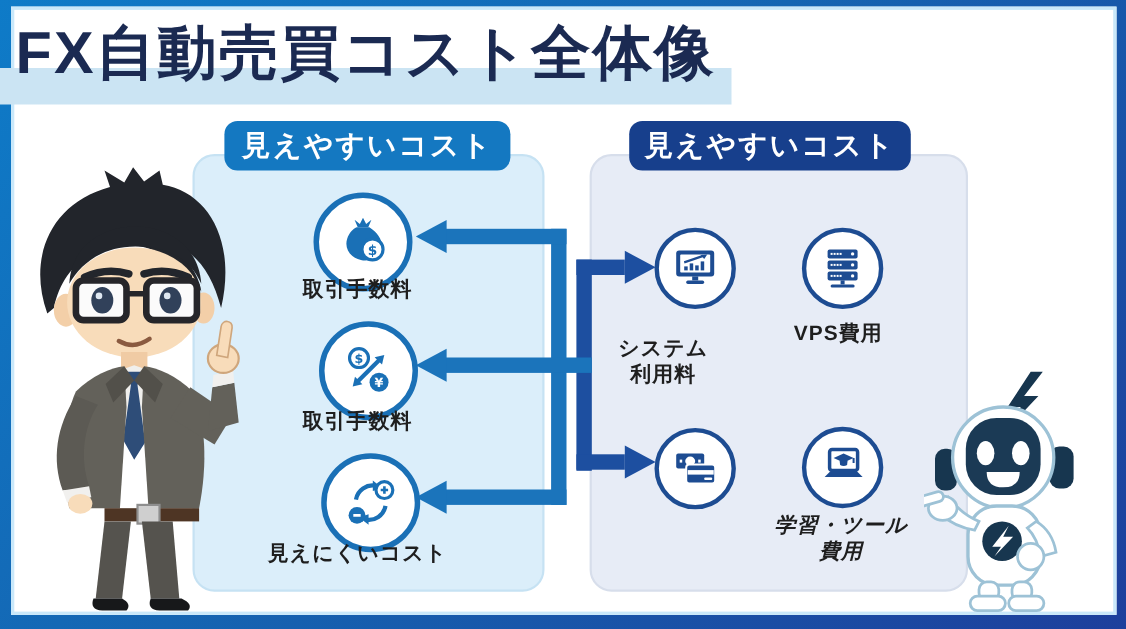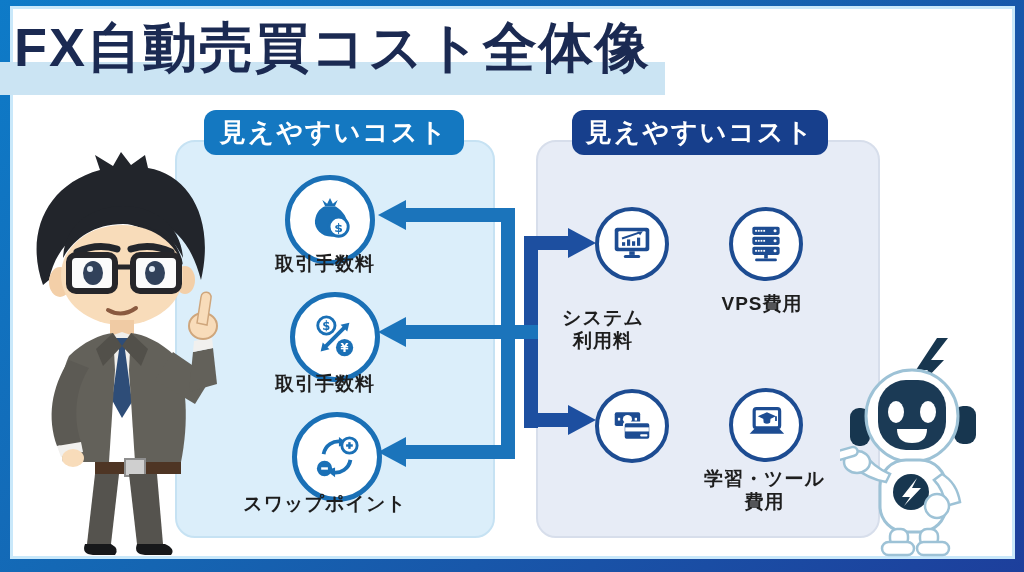--- a/index.html
+++ b/index.html
@@ -99,21 +99,21 @@
       <polygon points="35,10 26,3 26,13" fill="currentColor"></polygon>
       <path d="M38,27 A16,16 0 0 1 19,40" fill="none" stroke="currentColor" stroke-width="4"></path>
       <polygon points="13,38 22,45 22,35" fill="currentColor"></polygon>
       <circle cx="37" cy="12" r="8" fill="#fff" stroke="currentColor" stroke-width="3"></circle>
       <line x1="33.5" y1="12" x2="40.5" y2="12" stroke="currentColor" stroke-width="2.5"></line>
       <line x1="37" y1="8.5" x2="37" y2="15.5" stroke="currentColor" stroke-width="2.5"></line>
       <circle cx="11" cy="36" r="8" fill="currentColor"></circle>
       <line x1="7.5" y1="36" x2="14.5" y2="36" stroke="#fff" stroke-width="2.5"></line>
     </svg>
   </div>
-  <div class="lbl lbl-l" style="top:492px;">スワップポイント</div>
+  <div class="lbl lbl-l" style="top:492px;">見えにくいコスト</div>
 
   <div class="icon-circle ic-r" style="left:595px;top:207px;">
     <svg width="40" height="40" viewBox="0 0 44 44">
       <rect x="3" y="4" width="38" height="26" rx="3" fill="currentColor"></rect>
       <rect x="7" y="8" width="30" height="18" rx="1" fill="#fff"></rect>
       <rect x="11" y="20" width="3.5" height="4" fill="currentColor"></rect>
       <rect x="16.5" y="17" width="3.5" height="7" fill="currentColor"></rect>
       <rect x="22" y="19" width="3.5" height="5" fill="currentColor"></rect>
       <rect x="27.5" y="15" width="3.5" height="9" fill="currentColor"></rect>
       <path d="M11,16 L30,9.5" stroke="currentColor" stroke-width="2.2" fill="none"></path>
@@ -167,21 +167,21 @@
 
   <div class="icon-circle ic-r" style="left:729px;top:388px;">
     <svg width="40" height="40" viewBox="0 0 44 44">
       <rect x="9" y="4" width="28" height="21" rx="2.5" fill="none" stroke="currentColor" stroke-width="3.5"></rect>
       <polygon points="23,8 33,12.5 23,17 13,12.5" fill="currentColor"></polygon>
       <path d="M19,15 L27,15 L26.5,19.5 Q23,21.5 19.5,19.5 Z" fill="currentColor"></path>
       <line x1="33" y1="12.5" x2="33" y2="17.5" stroke="currentColor" stroke-width="2"></line>
       <polygon points="4,31.5 42,31.5 37,26.5 9,26.5" fill="currentColor"></polygon>
     </svg>
   </div>
-  <div class="lbl" style="left:677px;top:467px;width:175px;">学習・ツール
+  <div class="lbl" style="left:677px;top:467px;width:175px;font-style:italic;">学習・ツール
 費用</div>
 
   <svg class="mascot" style="left:5px;top:150px;" width="235" height="406" viewBox="0 0 235 406">
 
     <path d="M38,135 C20,85 40,35 95,20 L90,5 L108,16 L116,2 L126,15 L140,5 L143,18 C185,25 210,70 196,130 C188,100 175,80 150,70 C165,85 176,100 178,115 C158,80 120,68 96,74 C70,80 50,100 44,130 Z" fill="#22252b"></path>
 
     <ellipse cx="55" cy="132" rx="11" ry="15" fill="#f3cfa8"></ellipse>
     <ellipse cx="180" cy="130" rx="10" ry="14" fill="#f3cfa8"></ellipse>
 
     <ellipse cx="117" cy="125" rx="61" ry="50" fill="#f8dcba"></ellipse>

